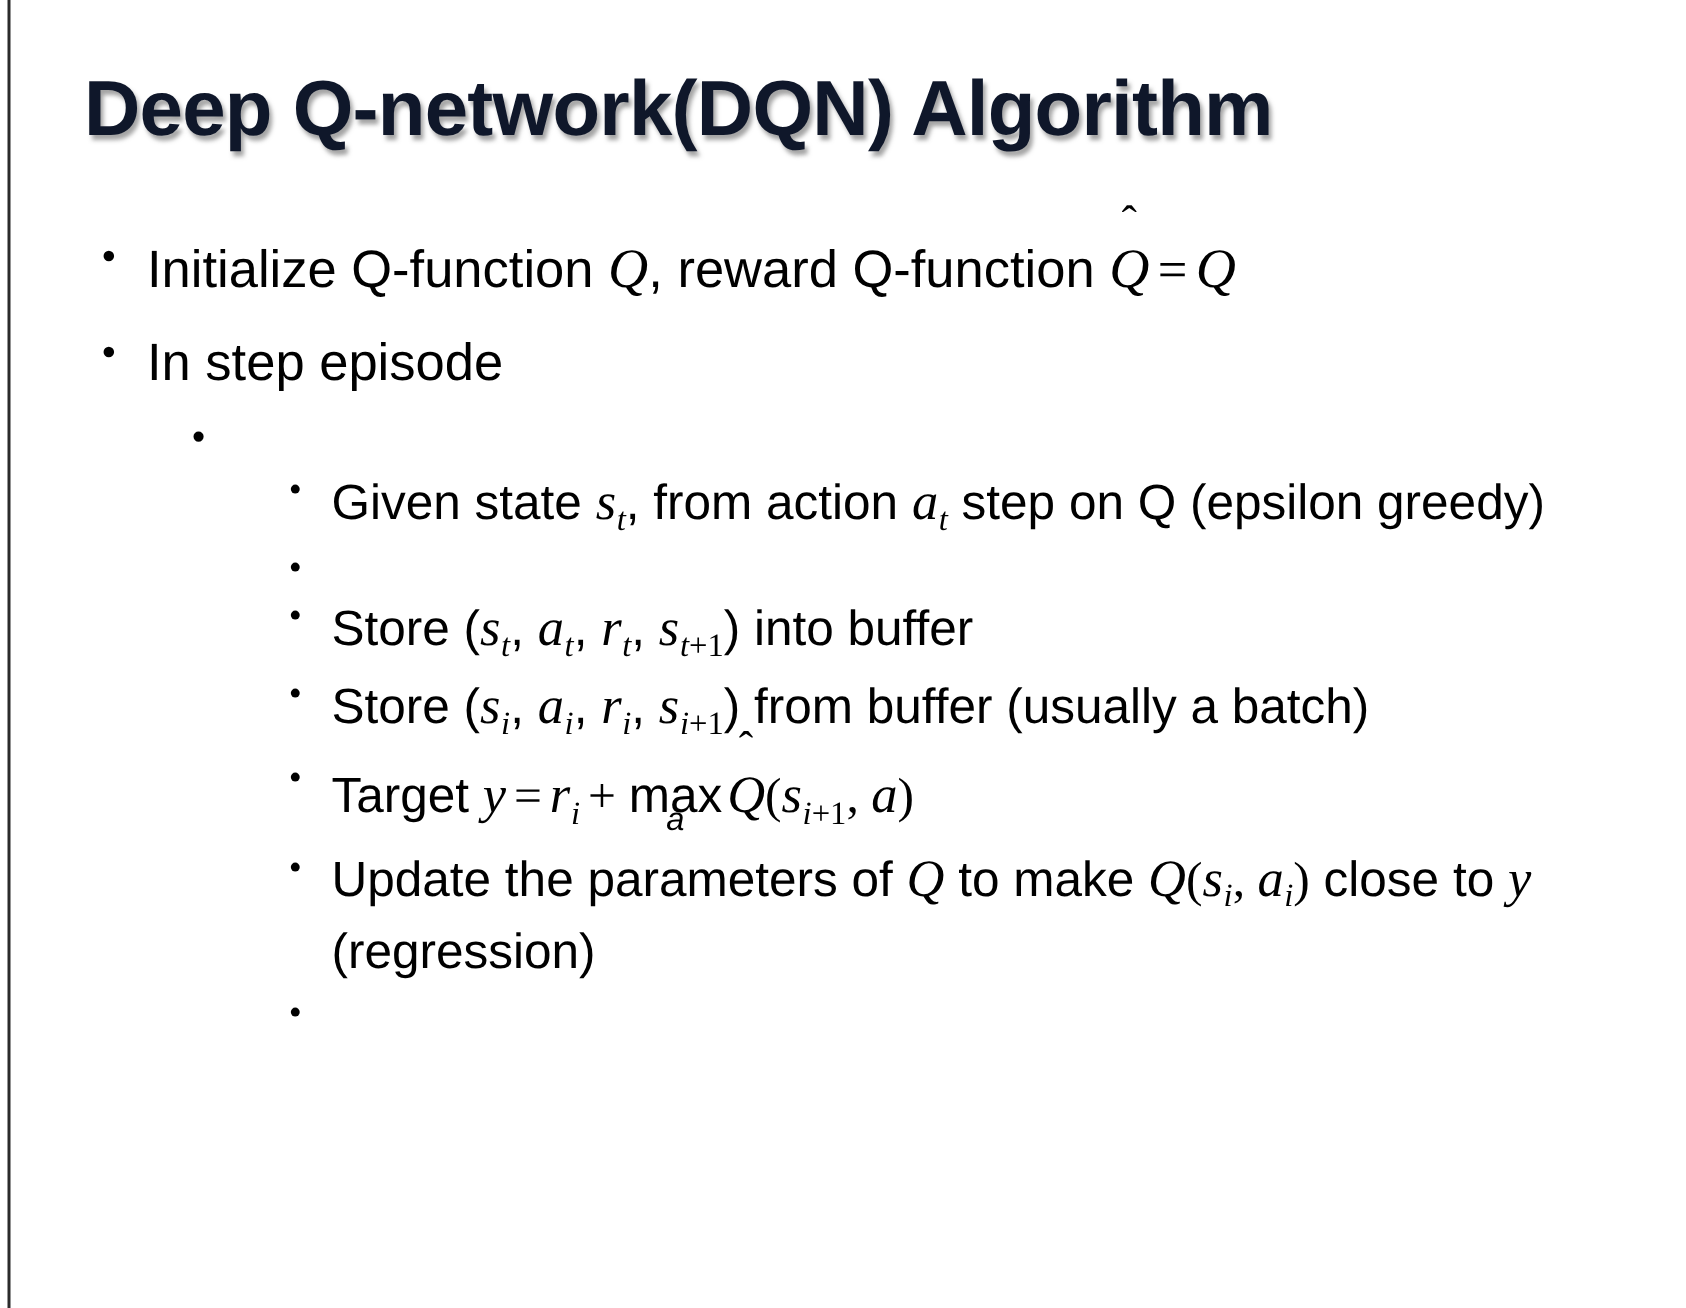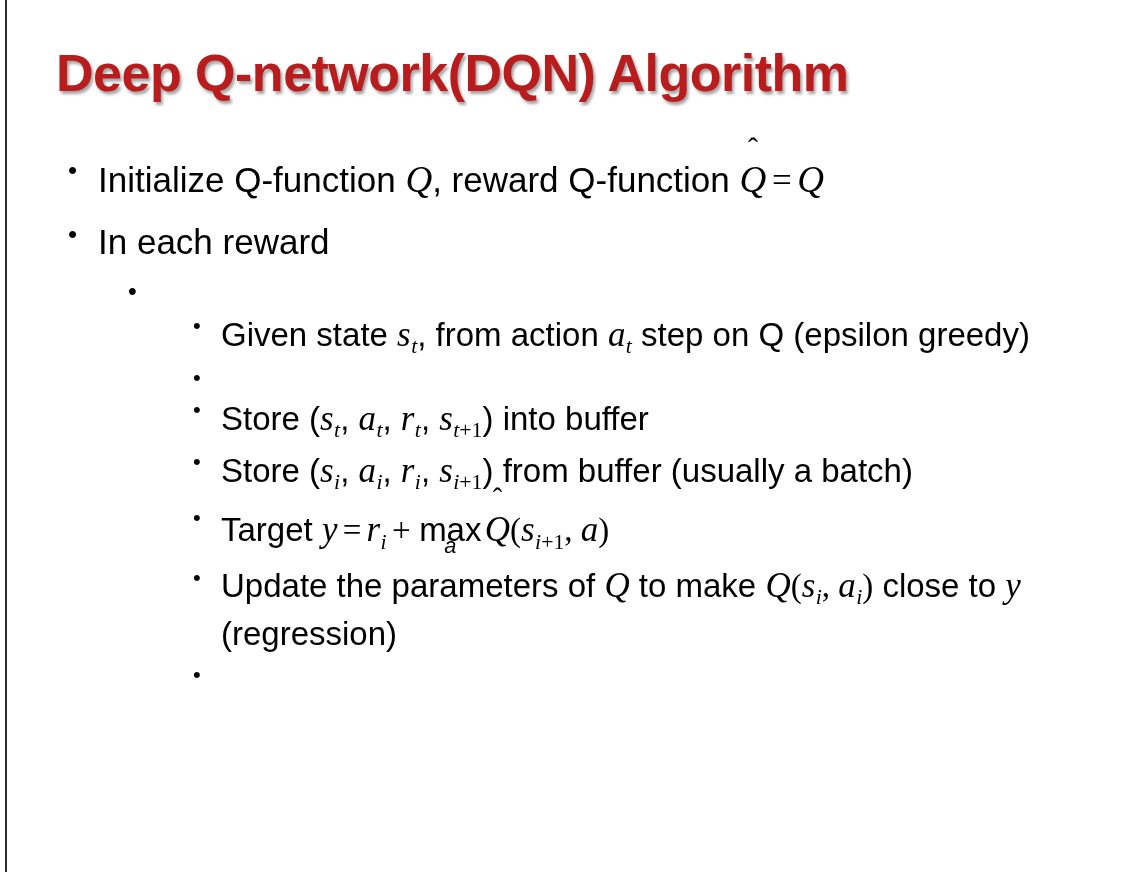--- a/index.html
+++ b/index.html
@@ -36,21 +36,21 @@
   
   #slide-title {
     position: absolute;
     left: 56px;
     top: 46px;
     font-family: "Liberation Sans", sans-serif;
     font-size: 52px;
     font-weight: bold;
     letter-spacing: -0.5px;
     line-height: 1.05;
-    color: #b91c1c;
+    color: #0f172a;
     text-shadow: 2px 3px 3px rgba(90,90,90,0.55);
     white-space: nowrap;
   }
 
   
   #body-list {
     position: absolute;
     left: 0;
     top: 148px;
     width: 1124px;
@@ -176,21 +176,21 @@
 
   <div id="body-list">
 
     <div class="bullet-row lvl1">
       <span class="bullet-mark">•</span>
       <span class="bullet-text"><span>Initialize Q-function </span><span class="mi">Q</span><span>, reward Q-function </span><span class="qhat"><span class="hat">̂</span><span>Q</span></span><span class="mo">=</span><span class="mi">Q</span></span>
     </div>
 
     <div class="bullet-row lvl1">
       <span class="bullet-mark">•</span>
-      <span class="bullet-text">In each reward</span>
+      <span class="bullet-text">In step episode</span>
     </div>
 
     <div class="bullet-row lvl2">
       <span class="bullet-mark">•</span>
     </div>
 
     <div class="bullet-row lvl3">
       <span class="bullet-mark">•</span>
       <span class="bullet-text"><span>Given state </span><span class="mi">s</span><span class="msub">t</span><span>, from action </span><span class="mi">a</span><span class="msub">t</span><span> step on Q (epsilon greedy)</span></span>
     </div>

